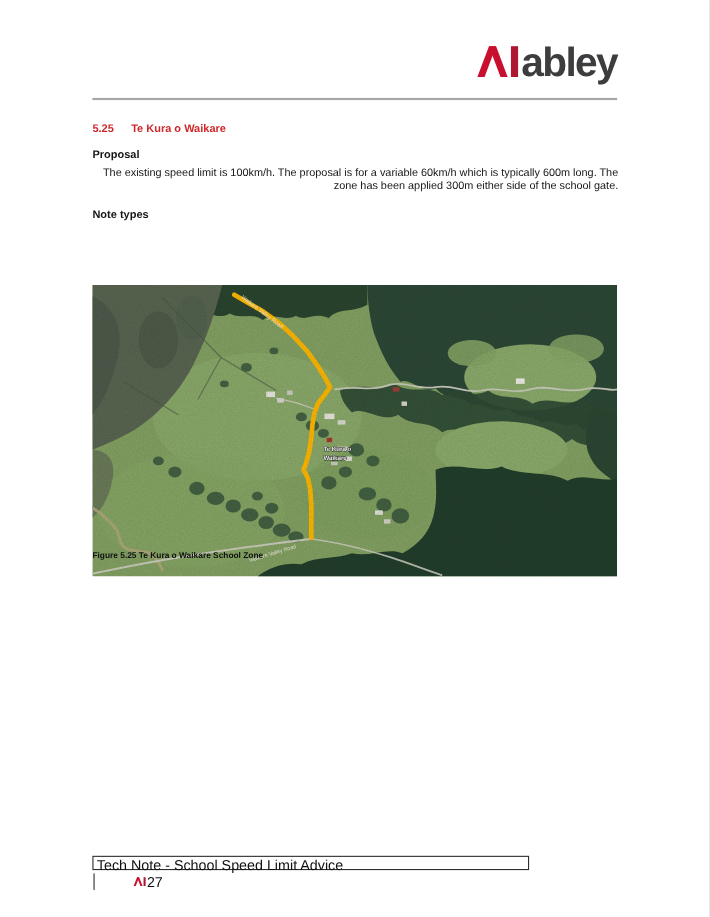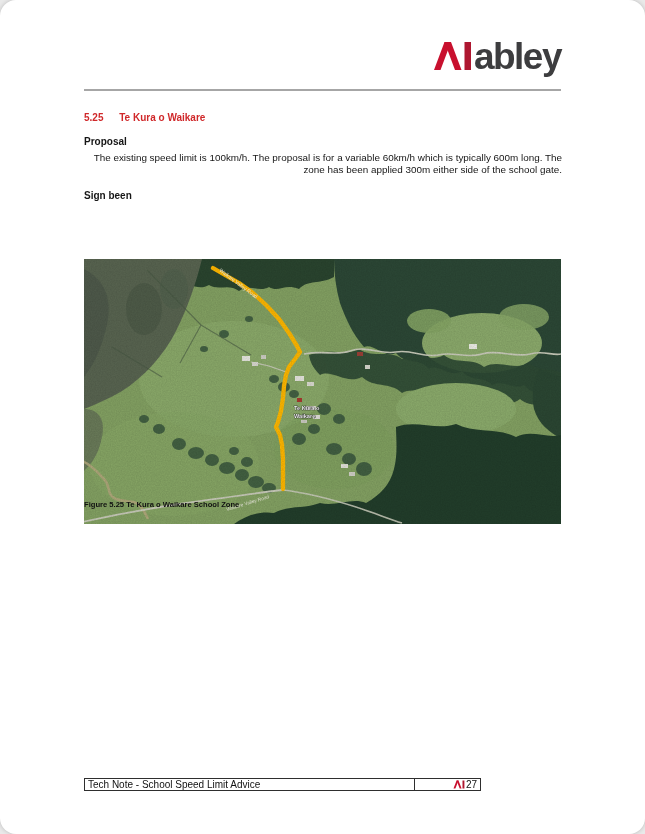--- a/index.html
+++ b/index.html
@@ -1,39 +1,39 @@
 <!DOCTYPE html>
 <html><head>
 <meta charset="utf-8">
 <style>
   html,body{margin:0;padding:0;background:#e9e9e9;}
   .page{
     position:relative;width:645px;height:834px;background:#ffffff;
     font-family:"Liberation Sans", sans-serif;color:#1a1a1a;overflow:hidden;
-    margin:0 auto;box-shadow:0 0 4px rgba(0,0,0,.2);border-radius:16px;
+    margin:0 auto;box-shadow:0 0 4px rgba(0,0,0,.2);
   }
   .abs{position:absolute;}
   
   .logo{top:40px;right:84px;display:flex;align-items:flex-end;gap:2px;}
   .logo-text{font-size:37px;font-weight:bold;color:#3d3d3f;letter-spacing:-1.5px;line-height:0.82;}
   .header-rule{top:89px;left:84px;width:477px;height:1.5px;background:#a6a6a6;}
   
   .section-heading{top:112px;left:84px;font-size:10px;font-weight:bold;color:#d0282a;}
   .section-heading .num{display:inline-block;margin-right:13px;}
   .subheading{left:84px;font-size:10px;font-weight:bold;color:#161616;}
   .body-text{left:84px;width:478px;font-size:9.9px;line-height:12.2px;color:#161616;}
   .sub1{top:136px;text-align:right;} .p1{top:152px;text-align:right;}
   .sub2{top:190px;} .p2{top:206px;}
   
   .map-wrap{top:259px;left:84px;width:477px;height:265px;}
   .map-wrap svg{display:block;}
   .caption{top:500px;left:84px;font-size:7.6px;font-weight:bold;color:#111;}
   
   .footer{top:778px;left:84px;width:397px;height:13px;border:1px solid #2e2e2e;
-    display:flex;align-items:stretch;box-sizing:border-box;font-size:10px;color:#111;}
+    display:flex;align-items:stretch;box-sizing:border-box;font-size:13px;color:#111;flex-direction:column;}
   .footer-left{flex:1;display:flex;align-items:center;padding-left:3px;}
   .footer-right{width:62px;border-left:1px solid #2e2e2e;display:flex;align-items:center;
     justify-content:flex-end;gap:1px;padding-right:3px;}
 </style>
 </head>
 <body>
 
 <div class="page">
 
   <div class="abs logo">
@@ -47,21 +47,21 @@
   <div class="abs header-rule"></div>
 
   <div class="abs section-heading">
     <span class="num">5.25</span>
     <span>Te Kura o Waikare</span>
   </div>
 
   <div class="abs subheading sub1">Proposal</div>
   <div class="abs body-text p1">The existing speed limit is 100km/h. The proposal is for a variable 60km/h which is typically 600m long. The zone has been applied 300m either side of the school gate.</div>
 
-  <div class="abs subheading sub2">Sign been</div>
+  <div class="abs subheading sub2">Note types</div>
 
   <div class="abs map-wrap">
     <svg width="477" height="265" viewBox="0 0 477 265">
       <defs>
         <filter id="noise" x="0" y="0" width="100%" height="100%">
           <feTurbulence type="fractalNoise" baseFrequency="0.8" numOctaves="2" result="t"></feTurbulence>
           <feColorMatrix in="t" type="matrix" values="0 0 0 0 0  0 0 0 0 0  0 0 0 0 0  0 0 0 0.14 0"></feColorMatrix>
         </filter>
       </defs>
 

